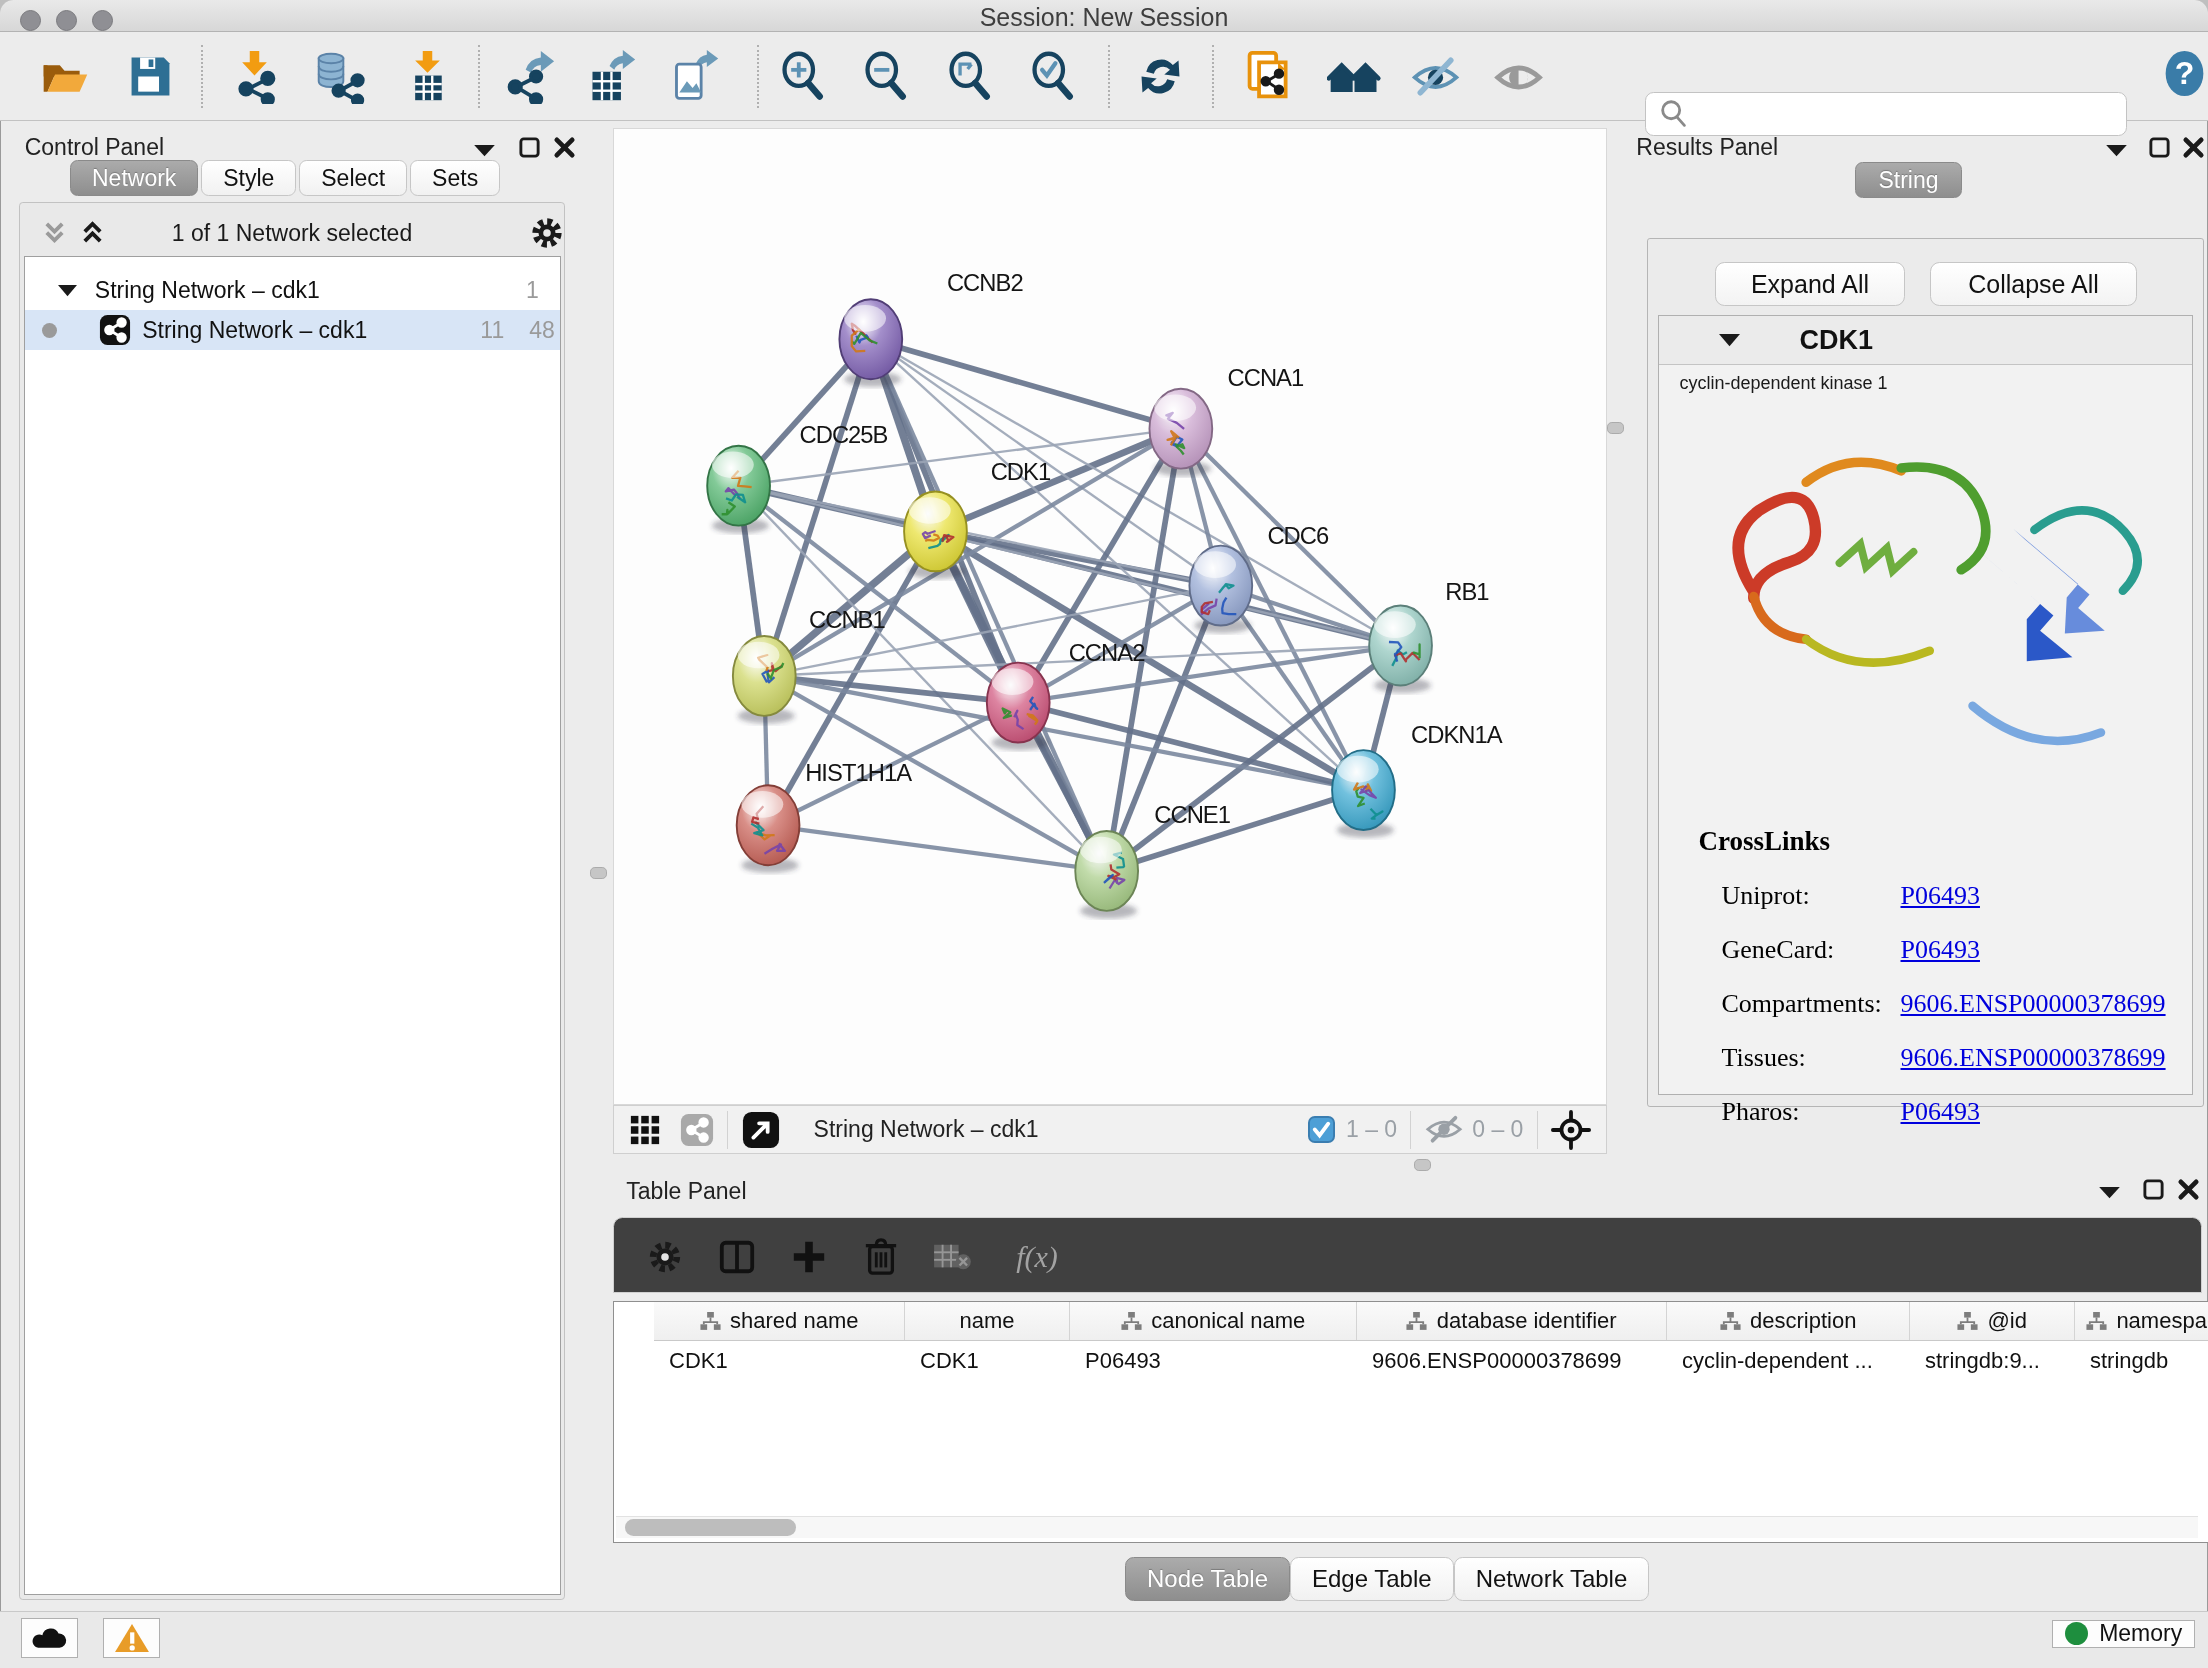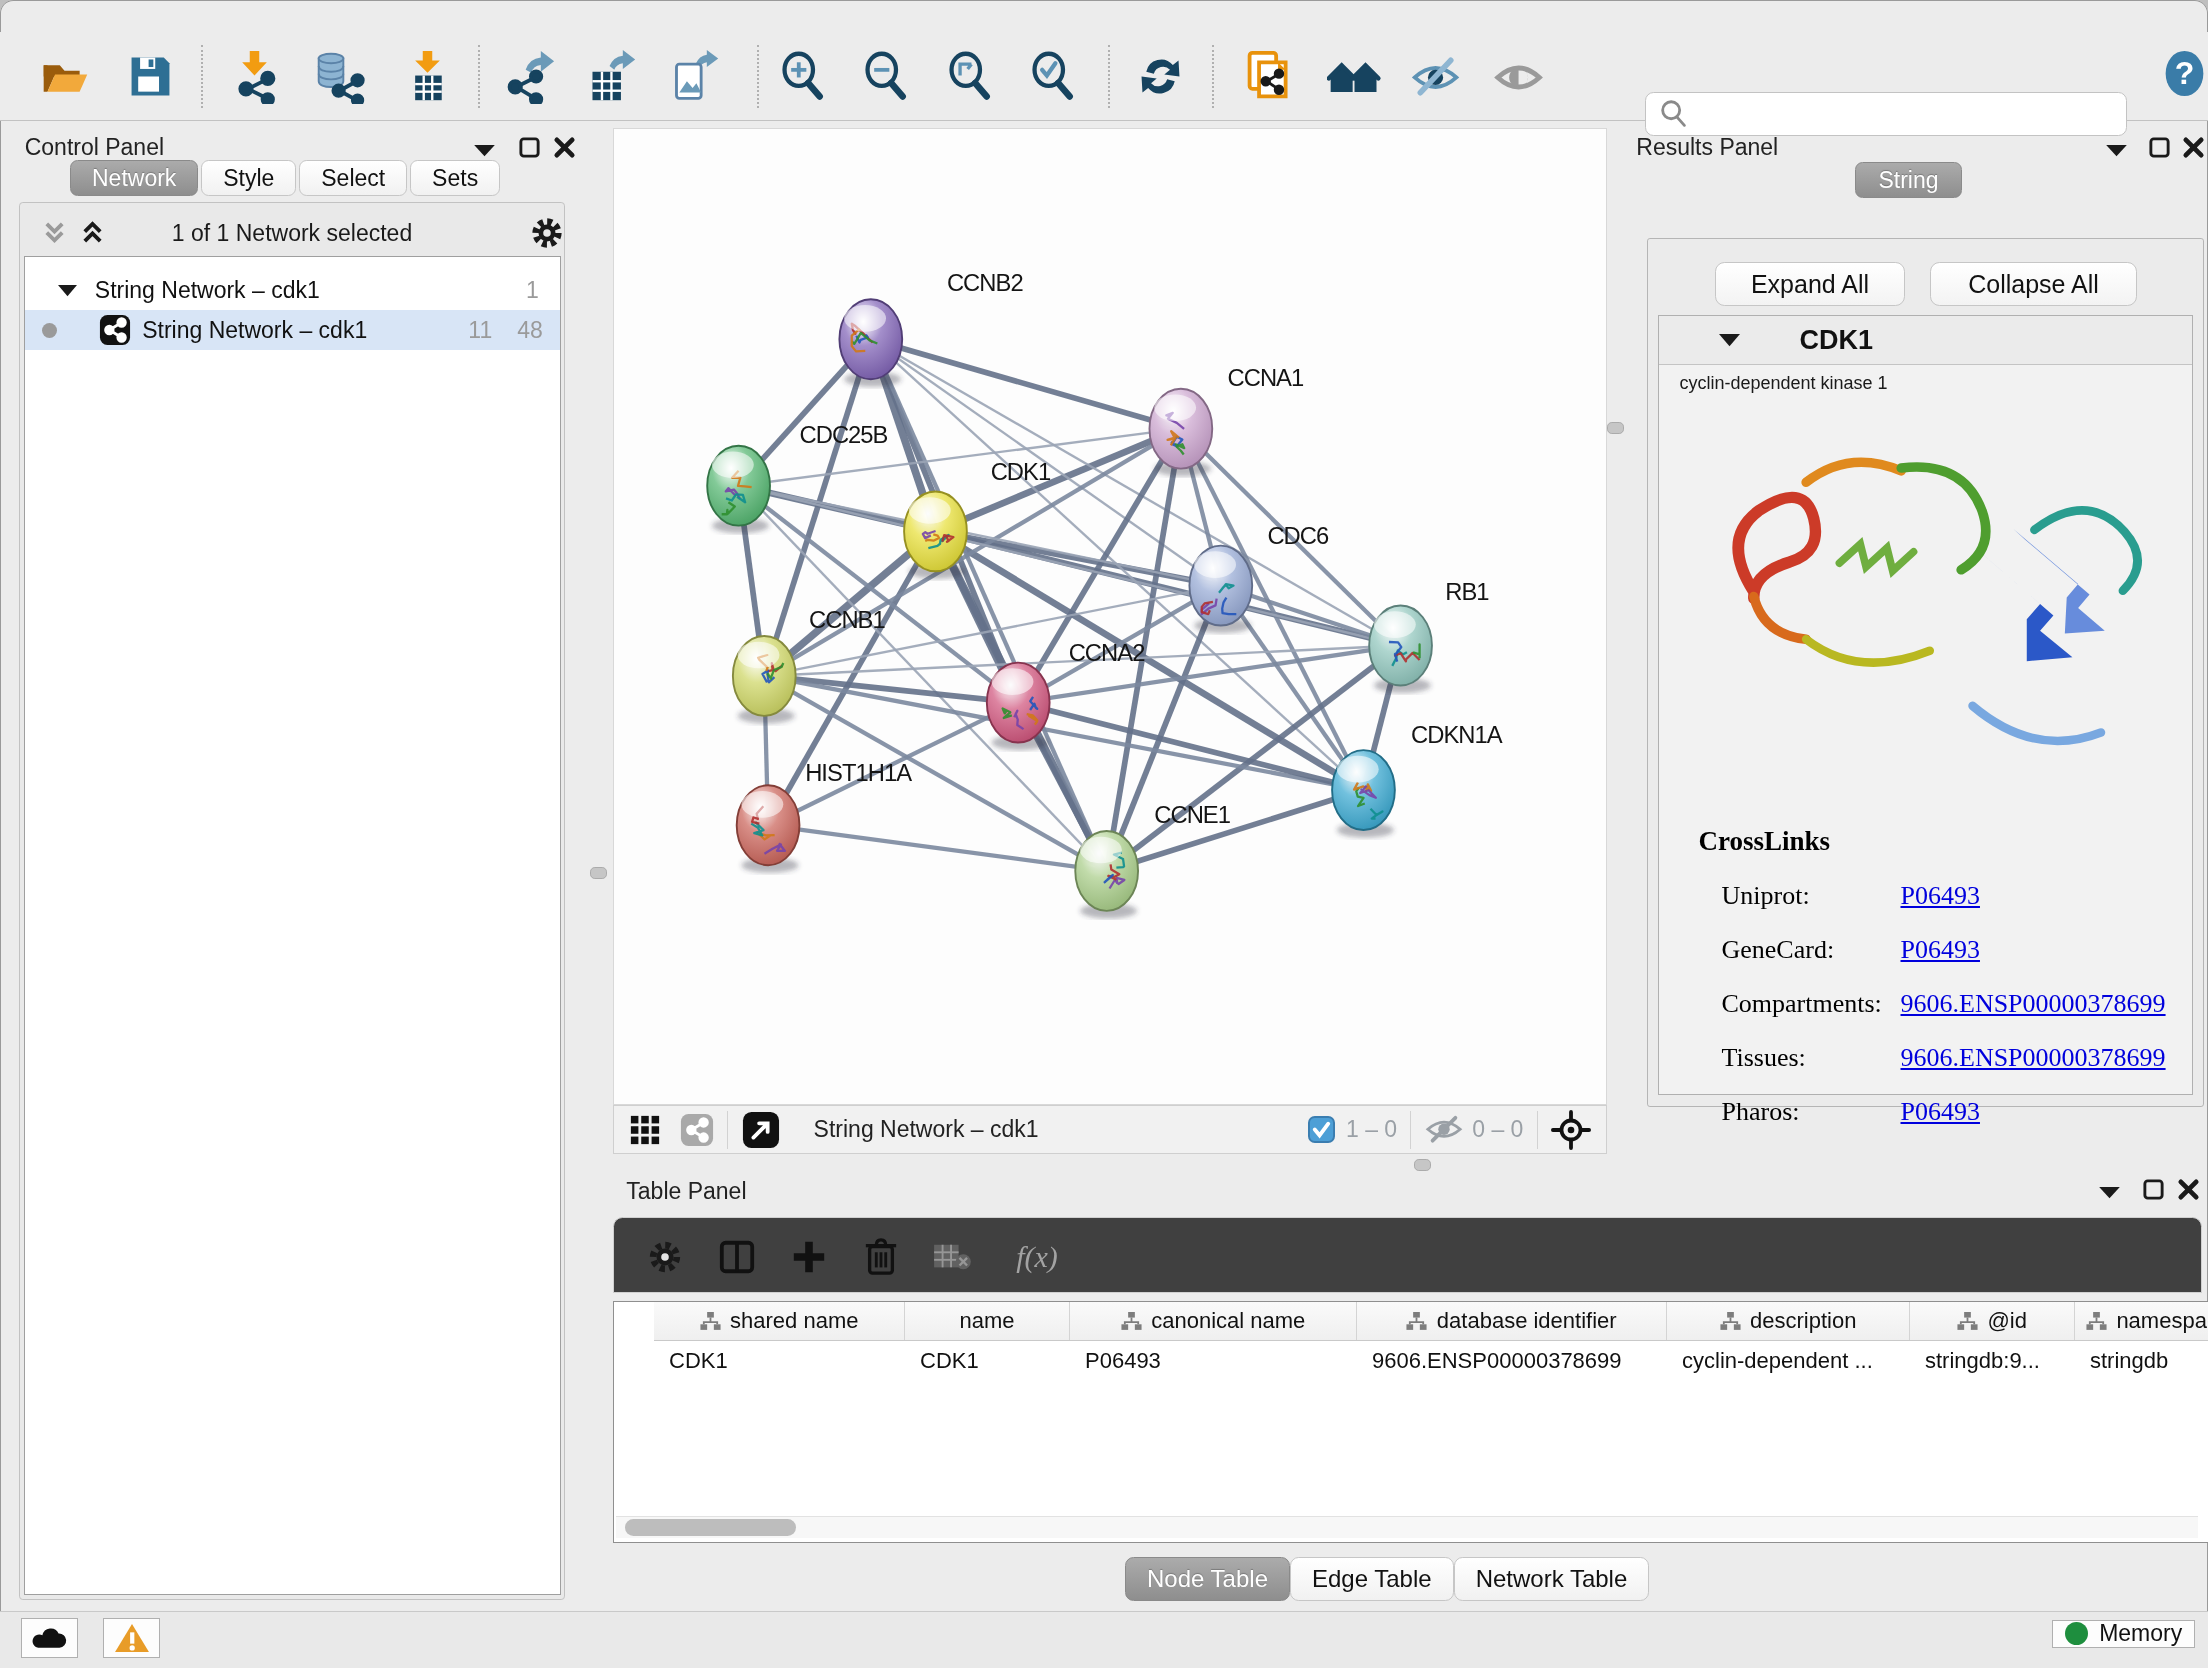--- a/index.html
+++ b/index.html
@@ -89,20 +89,26 @@
     font-size:23px;color:#111;box-sizing:border-box;}
   #memdot{width:23px;height:23px;border-radius:50%;background:#1e8e3e;}
   .handle-dot{position:absolute;width:15px;height:9.5px;border-radius:4.8px;background:#c6c6c6;border:1px solid #ababab;}
   .netlabel{font-size:25px;fill:#141414;letter-spacing:-1px;}
 </style>
 </head>
 <body>
 
 <div id="app">
 
+  <div id="titlebar">
+    <span class="tlight" style="left:20px"></span>
+    <span class="tlight" style="left:56px"></span>
+    <span class="tlight" style="left:92px"></span>
+    <div id="win-title">Session: New Session</div>
+  </div>
 
   <div id="toolbar">
     <div class="tbtn" style="left:37px">
       <svg width="53" height="53" viewBox="0 0 56 56">
         <path d="M6 16 h17 l5 6 h16 v6 H6z" fill="#9a5c0c"></path>
         <path d="M6 16 v28 h4 l8-18 h-8 v-10z" fill="#9a5c0c"></path>
         <path d="M10 44 l8-18 h34 l-8 18z" fill="#f2a93b"></path>
       </svg>
     </div>
     <div class="tbtn" style="left:123px">
@@ -327,21 +333,21 @@
           <g stroke="#fff" stroke-width="3" fill="#fff">
             <line x1="11" y1="17" x2="24" y2="9"></line>
               <line x1="11" y1="17" x2="24" y2="25"></line>
             <circle cx="11" cy="17" r="4"></circle>
               <circle cx="24" cy="9" r="4"></circle>
               <circle cx="24" cy="25" r="4"></circle>
           </g>
         </svg>
         <span style="margin-left:11.4px">String Network – cdk1</span>
         <span class="cnt" style="margin-left:auto">11</span>
-        <span class="cnt" style="margin-left:25px;margin-right:17px">48</span>
+        <span class="cnt" style="margin-left:25px;margin-right:5px">48</span>
       </div>
     </div>
   </div>
 
   <div id="canvas">
     <svg id="netsvg" width="992" height="975" viewBox="0 0 1043 1025">
         <defs>
           <filter id="nblur">
             <feGaussianBlur stdDeviation="3"></feGaussianBlur>
           </filter>

